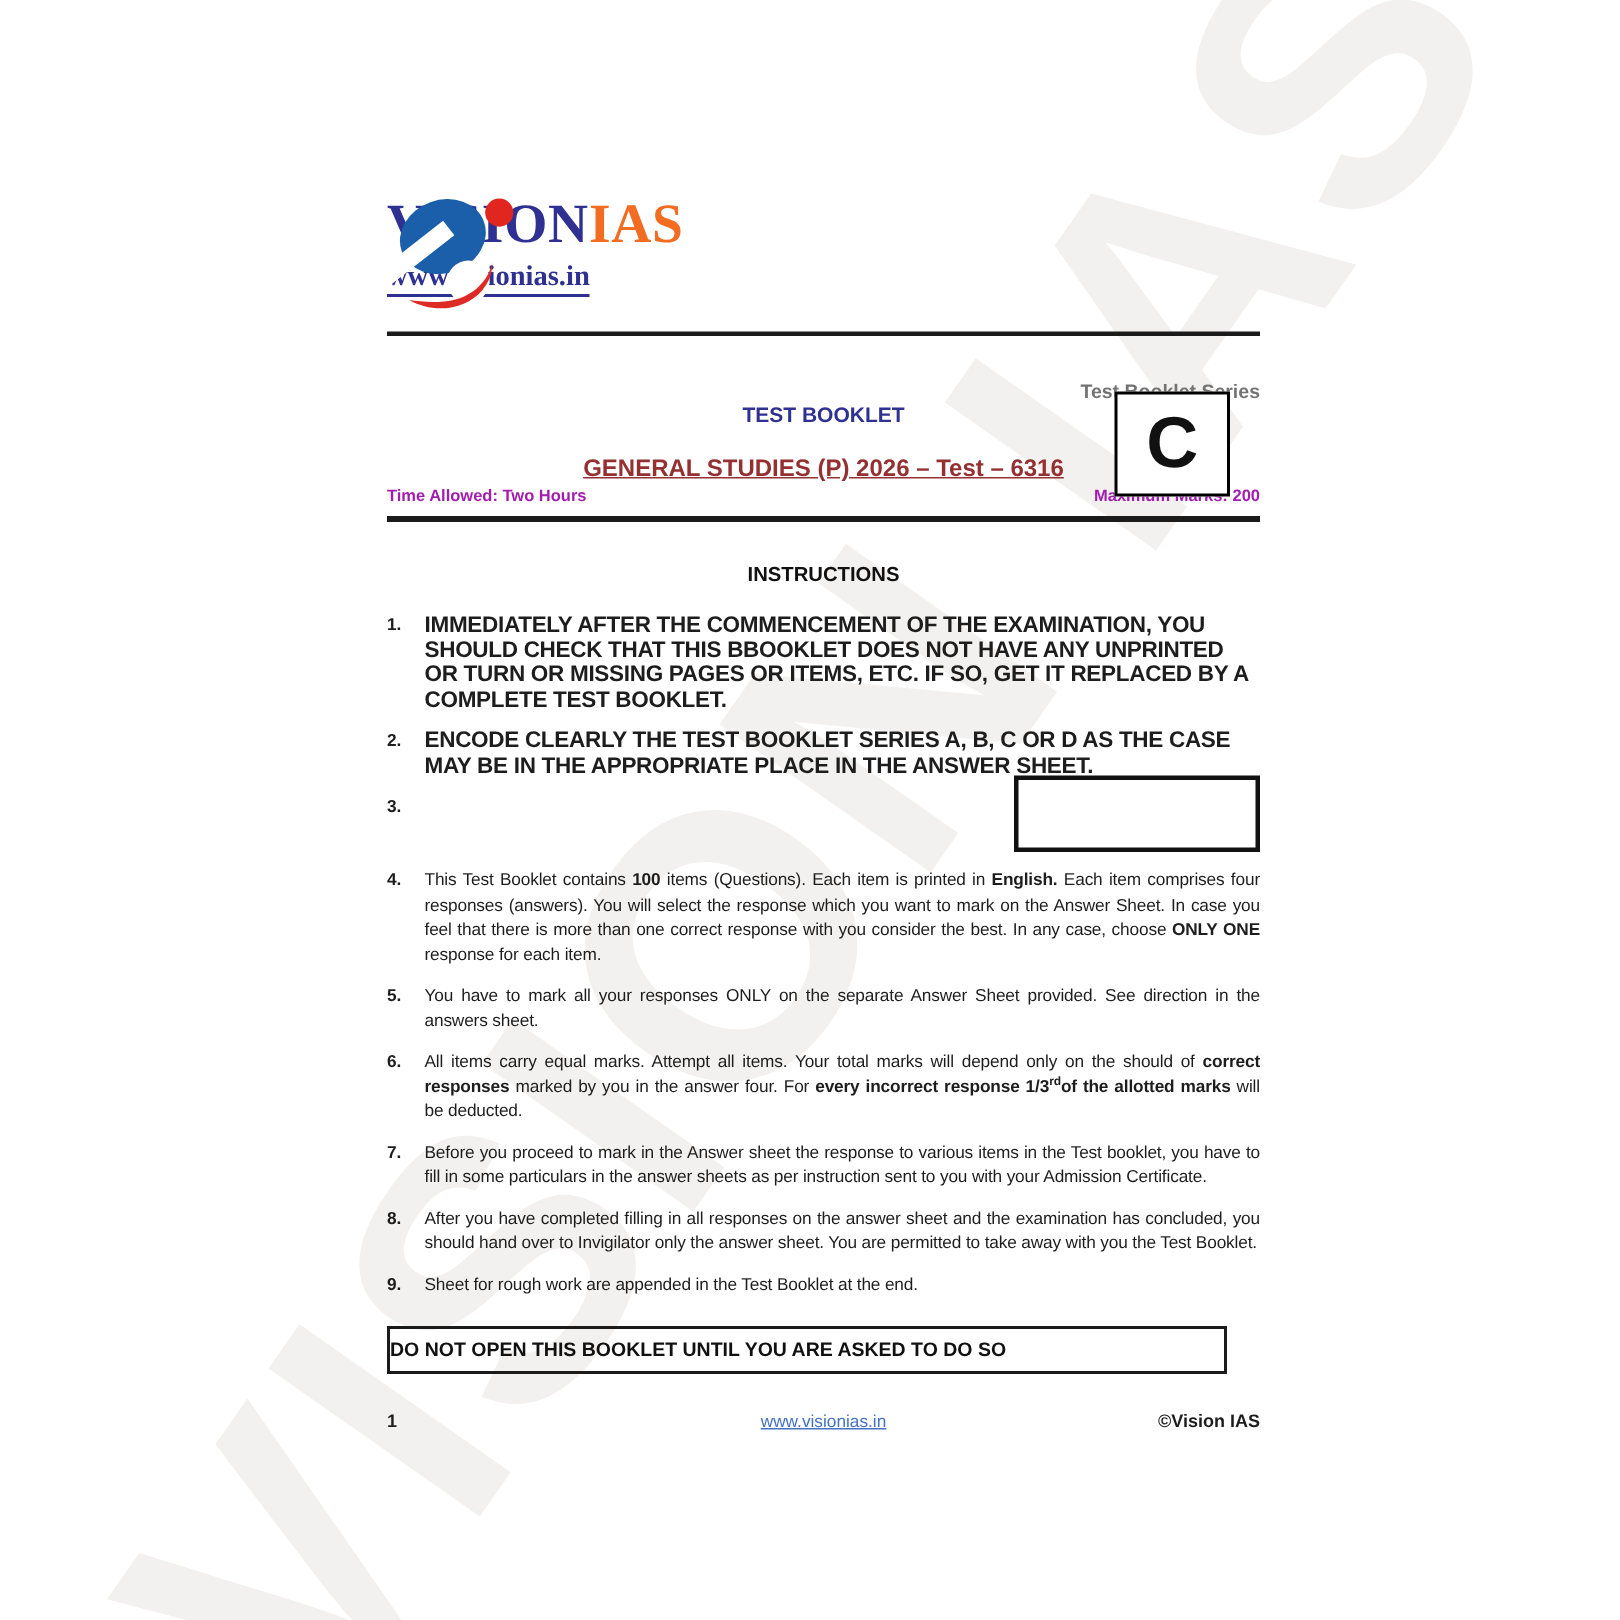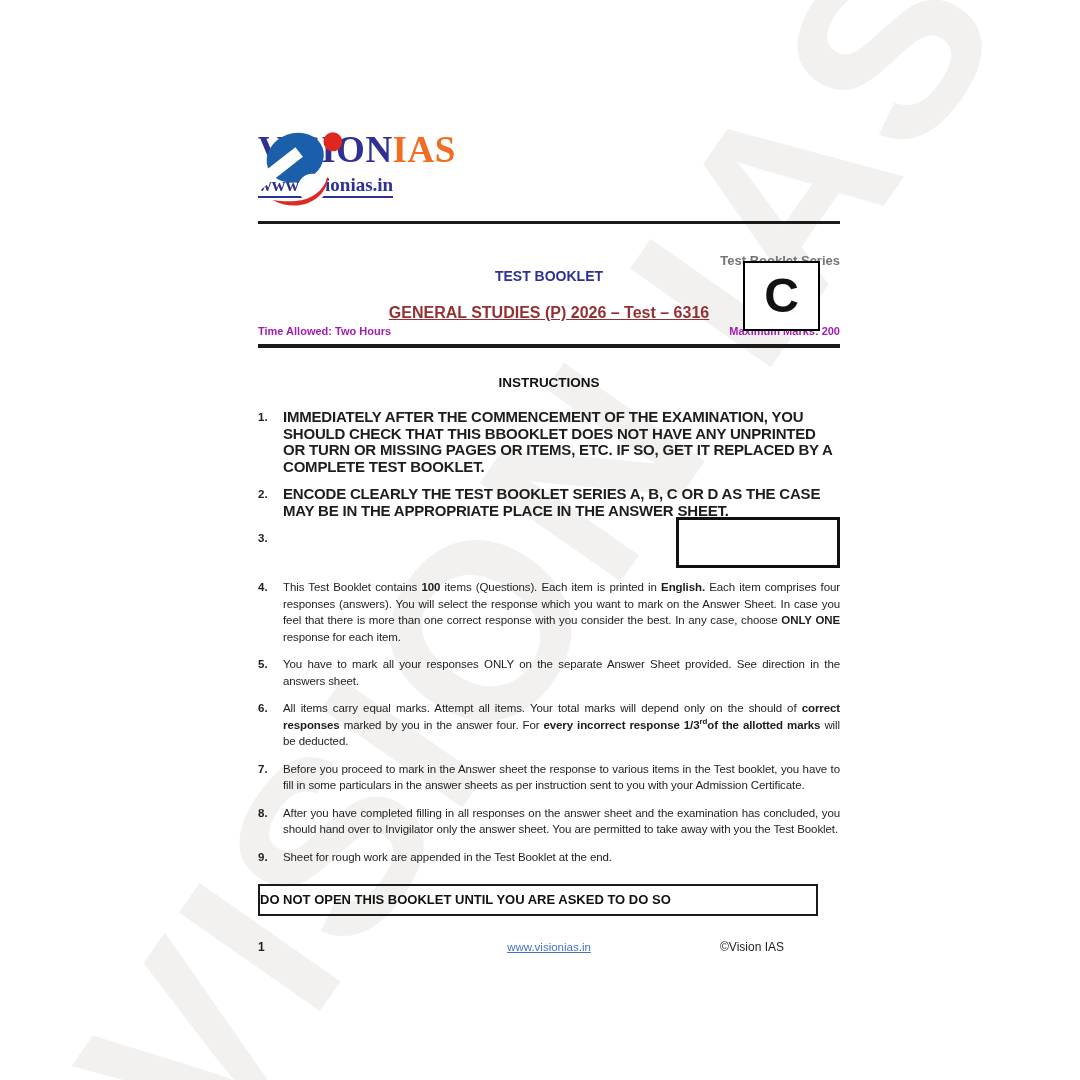--- a/index.html
+++ b/index.html
@@ -45,21 +45,21 @@
   .item-just .txt{text-align:justify;}
   .item-rollrow .txt{flex:0 0 390px;}
   .rollbox{margin-left:auto;margin-top:-13px;width:158px;height:45px;border:3px solid #111;background:#fff;}
   
   .warnbox{margin-top:19px;width:556px;border:2px solid #1b1b1b;text-align:left;
            font-weight:bold;font-size:13px;padding:6px 0 7px 0;color:#111;}
   .pfooter{margin-top:24px;display:flex;align-items:center;font-size:12px;}
   .pfooter .pageno{flex:0 0 120px;font-weight:bold;}
   .pfooter .flink{flex:1;text-align:center;}
   .pfooter .flink a{color:#4472C4;font-size:11.5px;text-decoration:underline;}
-  .pfooter .copyr{flex:0 0 120px;text-align:left;font-weight:normal;}
+  .pfooter .copyr{flex:0 0 120px;text-align:right;font-weight:bold;}
 </style>
 </head>
 <body>
 
 <div class="canvas">
 
   <div class="watermark">VISION IAS</div>
 
   <div class="page">
 

